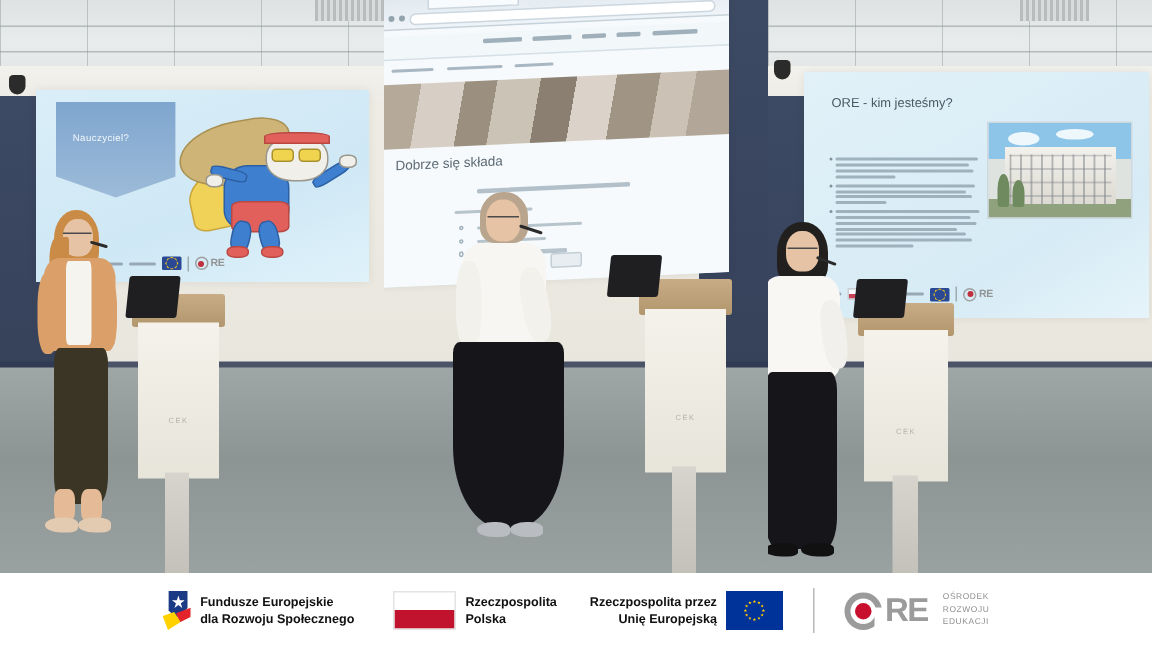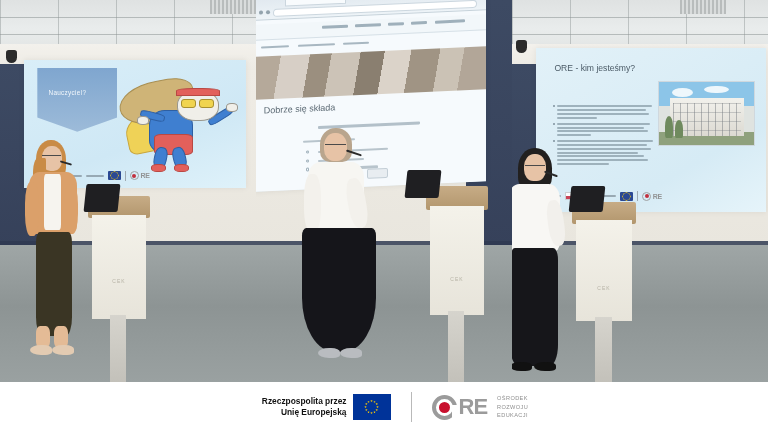--- a/index.html
+++ b/index.html
@@ -465,21 +465,40 @@
         <div class="p-arm" style="left:40px; top:52px; width:16px; height:46px; background:#f2f0ec; transform:rotate(-8deg);"></div>
         <div class="p-legs" style="left:2px; top:100px; width:48px; height:118px; background:#16161a;"></div>
         <div class="p-shoe" style="left:2px; top:214px; width:22px; height:9px; background:#111;"></div>
         <div class="p-shoe" style="left:26px; top:214px; width:22px; height:9px; background:#111;"></div>
       </div>
     </div>
   </div>
 
   <div class="footer">
 
-
+    <div class="fgroup fe-logo">
+      <div class="fe-mark">
+        <div class="blue"></div>
+          <div class="star"></div>
+          <div class="red"></div>
+          <div class="yellow"></div>
+      </div>
+      <div class="fe-text">
+        <div>Fundusze Europejskie</div>
+        <div>dla Rozwoju Społecznego</div>
+      </div>
+    </div>
+
+    <div class="fgroup pl-logo">
+      <div class="pl-flag"></div>
+      <div class="pl-text">
+        <div>Rzeczpospolita</div>
+        <div>Polska</div>
+      </div>
+    </div>
 
     <div class="fgroup eu-logo">
       <div class="eu-text">
         <div>Rzeczpospolita przez</div>
         <div>Unię Europejską</div>
       </div>
       <div class="eu-flag">
         <div class="eu-stars" id="eu-stars">
             <i style="left: 6.2px; top: 0.2px;"></i>
             <i style="left: 9.2px; top: 1.00385px;"></i>

